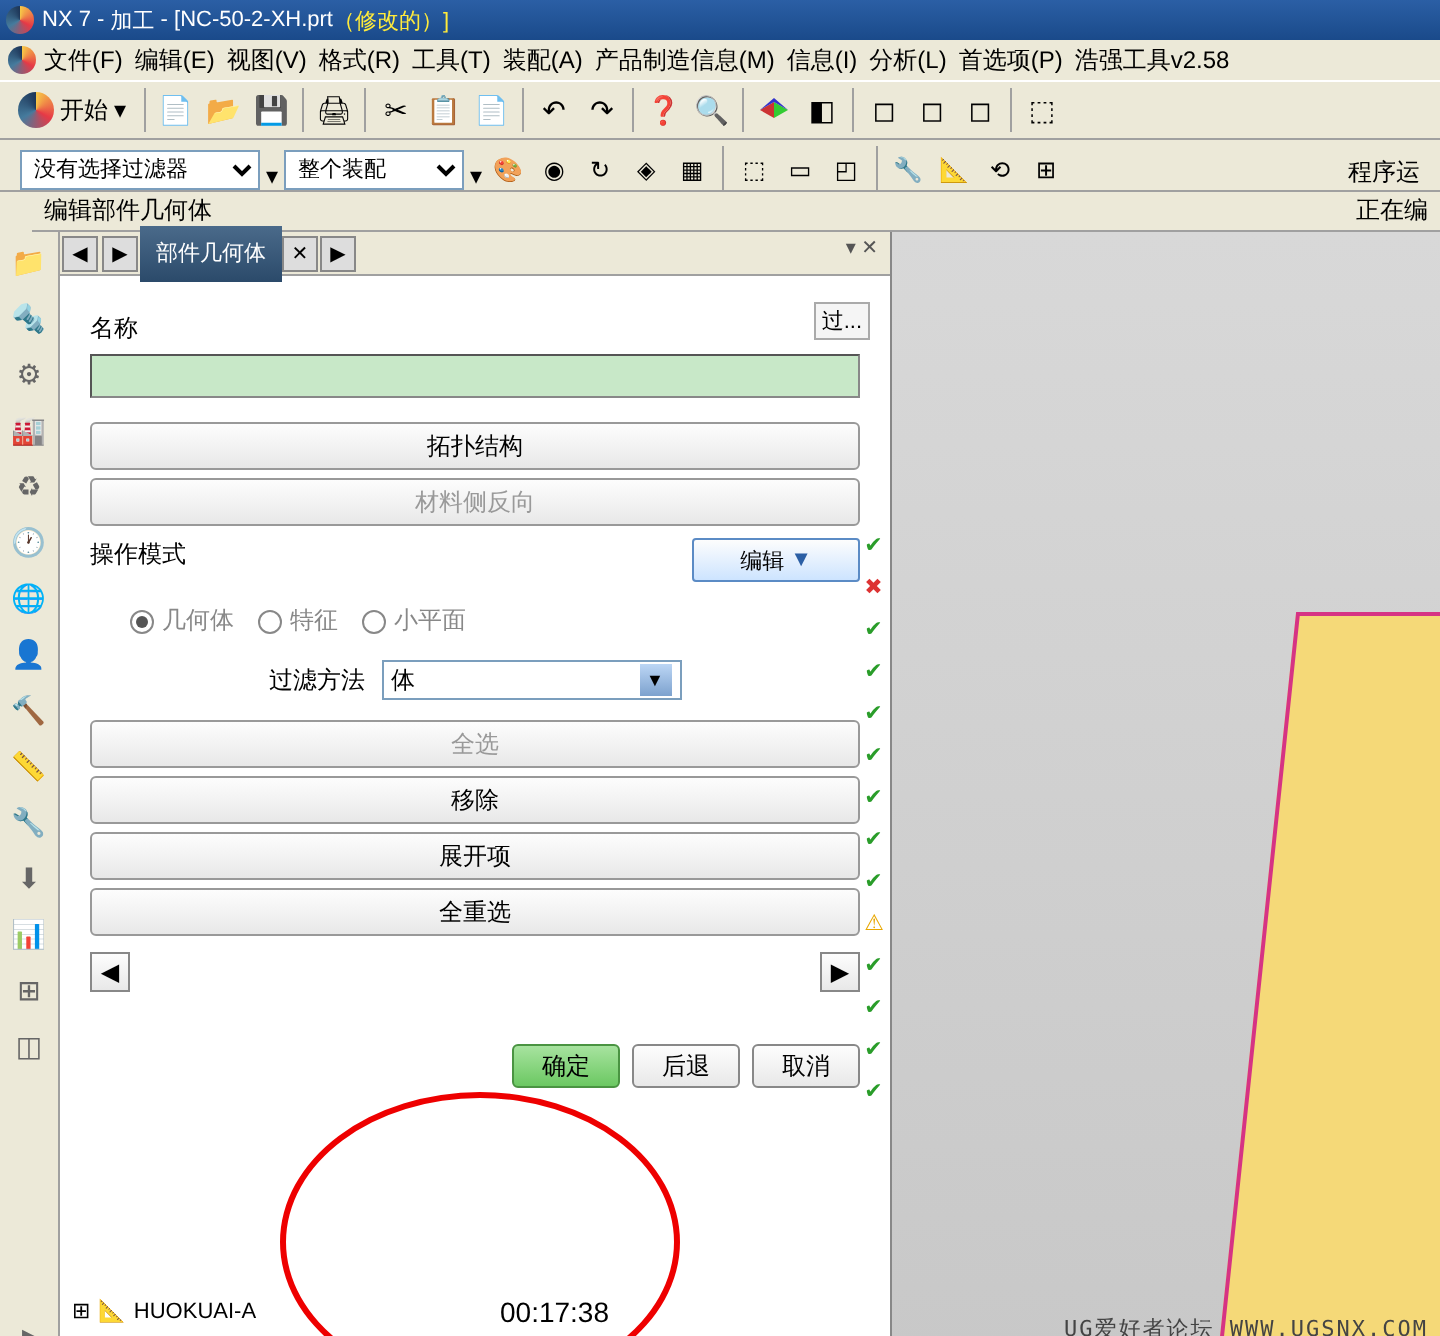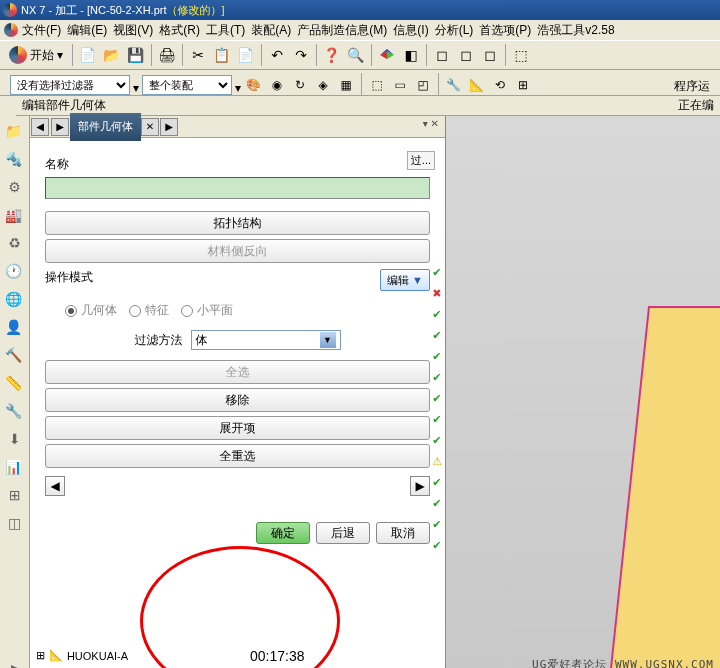--- a/index.html
+++ b/index.html
@@ -36,21 +36,21 @@
 .tab-nav { width: 18px; height: 18px; border: 1px solid #888; background: #ddd; display: flex; align-items: center; justify-content: center; cursor: pointer; margin: 0 1px; font-size: 10px; }
 .tab-active { background: linear-gradient(#4a6a8a,#2b4a6a); color: #fff; padding: 2px 8px; font-size: 11px; height: 28px; display: flex; align-items: center; }
 .tab-close { width: 18px; height: 18px; border: 1px solid #888; background: #ddd; display: flex; align-items: center; justify-content: center; cursor: pointer; font-size: 10px; }
 
 .dlg-body { padding: 10px 15px; }
 .dlg-label { font-size: 12px; margin: 8px 0 4px 0; }
 .dlg-input { width: 100%; height: 22px; background: #c8e8c8; border: 1px solid #888; border-top-color: #555; border-left-color: #555; }
 .dlg-btn { width: 100%; height: 24px; background: linear-gradient(#fdfdfd,#e8e8e8); border: 1px solid #999; border-radius: 3px; cursor: pointer; font-size: 12px; margin: 4px 0; display: flex; align-items: center; justify-content: center; }
 .dlg-btn.disabled { color: #999; }
 .dlg-row { display: flex; align-items: flex-start; justify-content: space-between; margin: 6px 0; }
-.edit-btn { height: 22px; padding: 0 6px; background: linear-gradient(#fdfdfd,#cde4ff); border: 1px solid #5b8bc5; border-radius: 2px; display: flex; align-items: center; gap: 3px; cursor: pointer; font-size: 11px; }
+.edit-btn { height: 22px; padding: 0 23px; background: linear-gradient(#fdfdfd,#cde4ff); border: 1px solid #5b8bc5; border-radius: 2px; display: flex; align-items: center; gap: 3px; cursor: pointer; font-size: 11px; }
 .edit-btn .arr { color: #2b5fa5; }
 
 .radio-group { display: flex; gap: 12px; padding: 5px 20px; }
 .radio-item { display: flex; align-items: center; gap: 4px; color: #888; }
 .radio-c { width: 12px; height: 12px; border: 1px solid #888; border-radius: 50%; display: inline-flex; align-items: center; justify-content: center; }
 .radio-c.sel::after { content: ""; width: 6px; height: 6px; background: #555; border-radius: 50%; }
 
 .filter-row { display: flex; align-items: center; gap: 8px; margin: 6px 0 10px 0; justify-content: center; }
 .filter-sel { width: 150px; height: 20px; border: 1px solid #7b9ebd; background: #fff; display: flex; align-items: center; justify-content: space-between; padding: 0 4px; cursor: pointer; }
 .filter-sel .arr { width: 16px; height: 16px; background: linear-gradient(#bcd6f5,#7da2ce); display: flex; align-items: center; justify-content: center; color: #000; font-size: 9px; }

